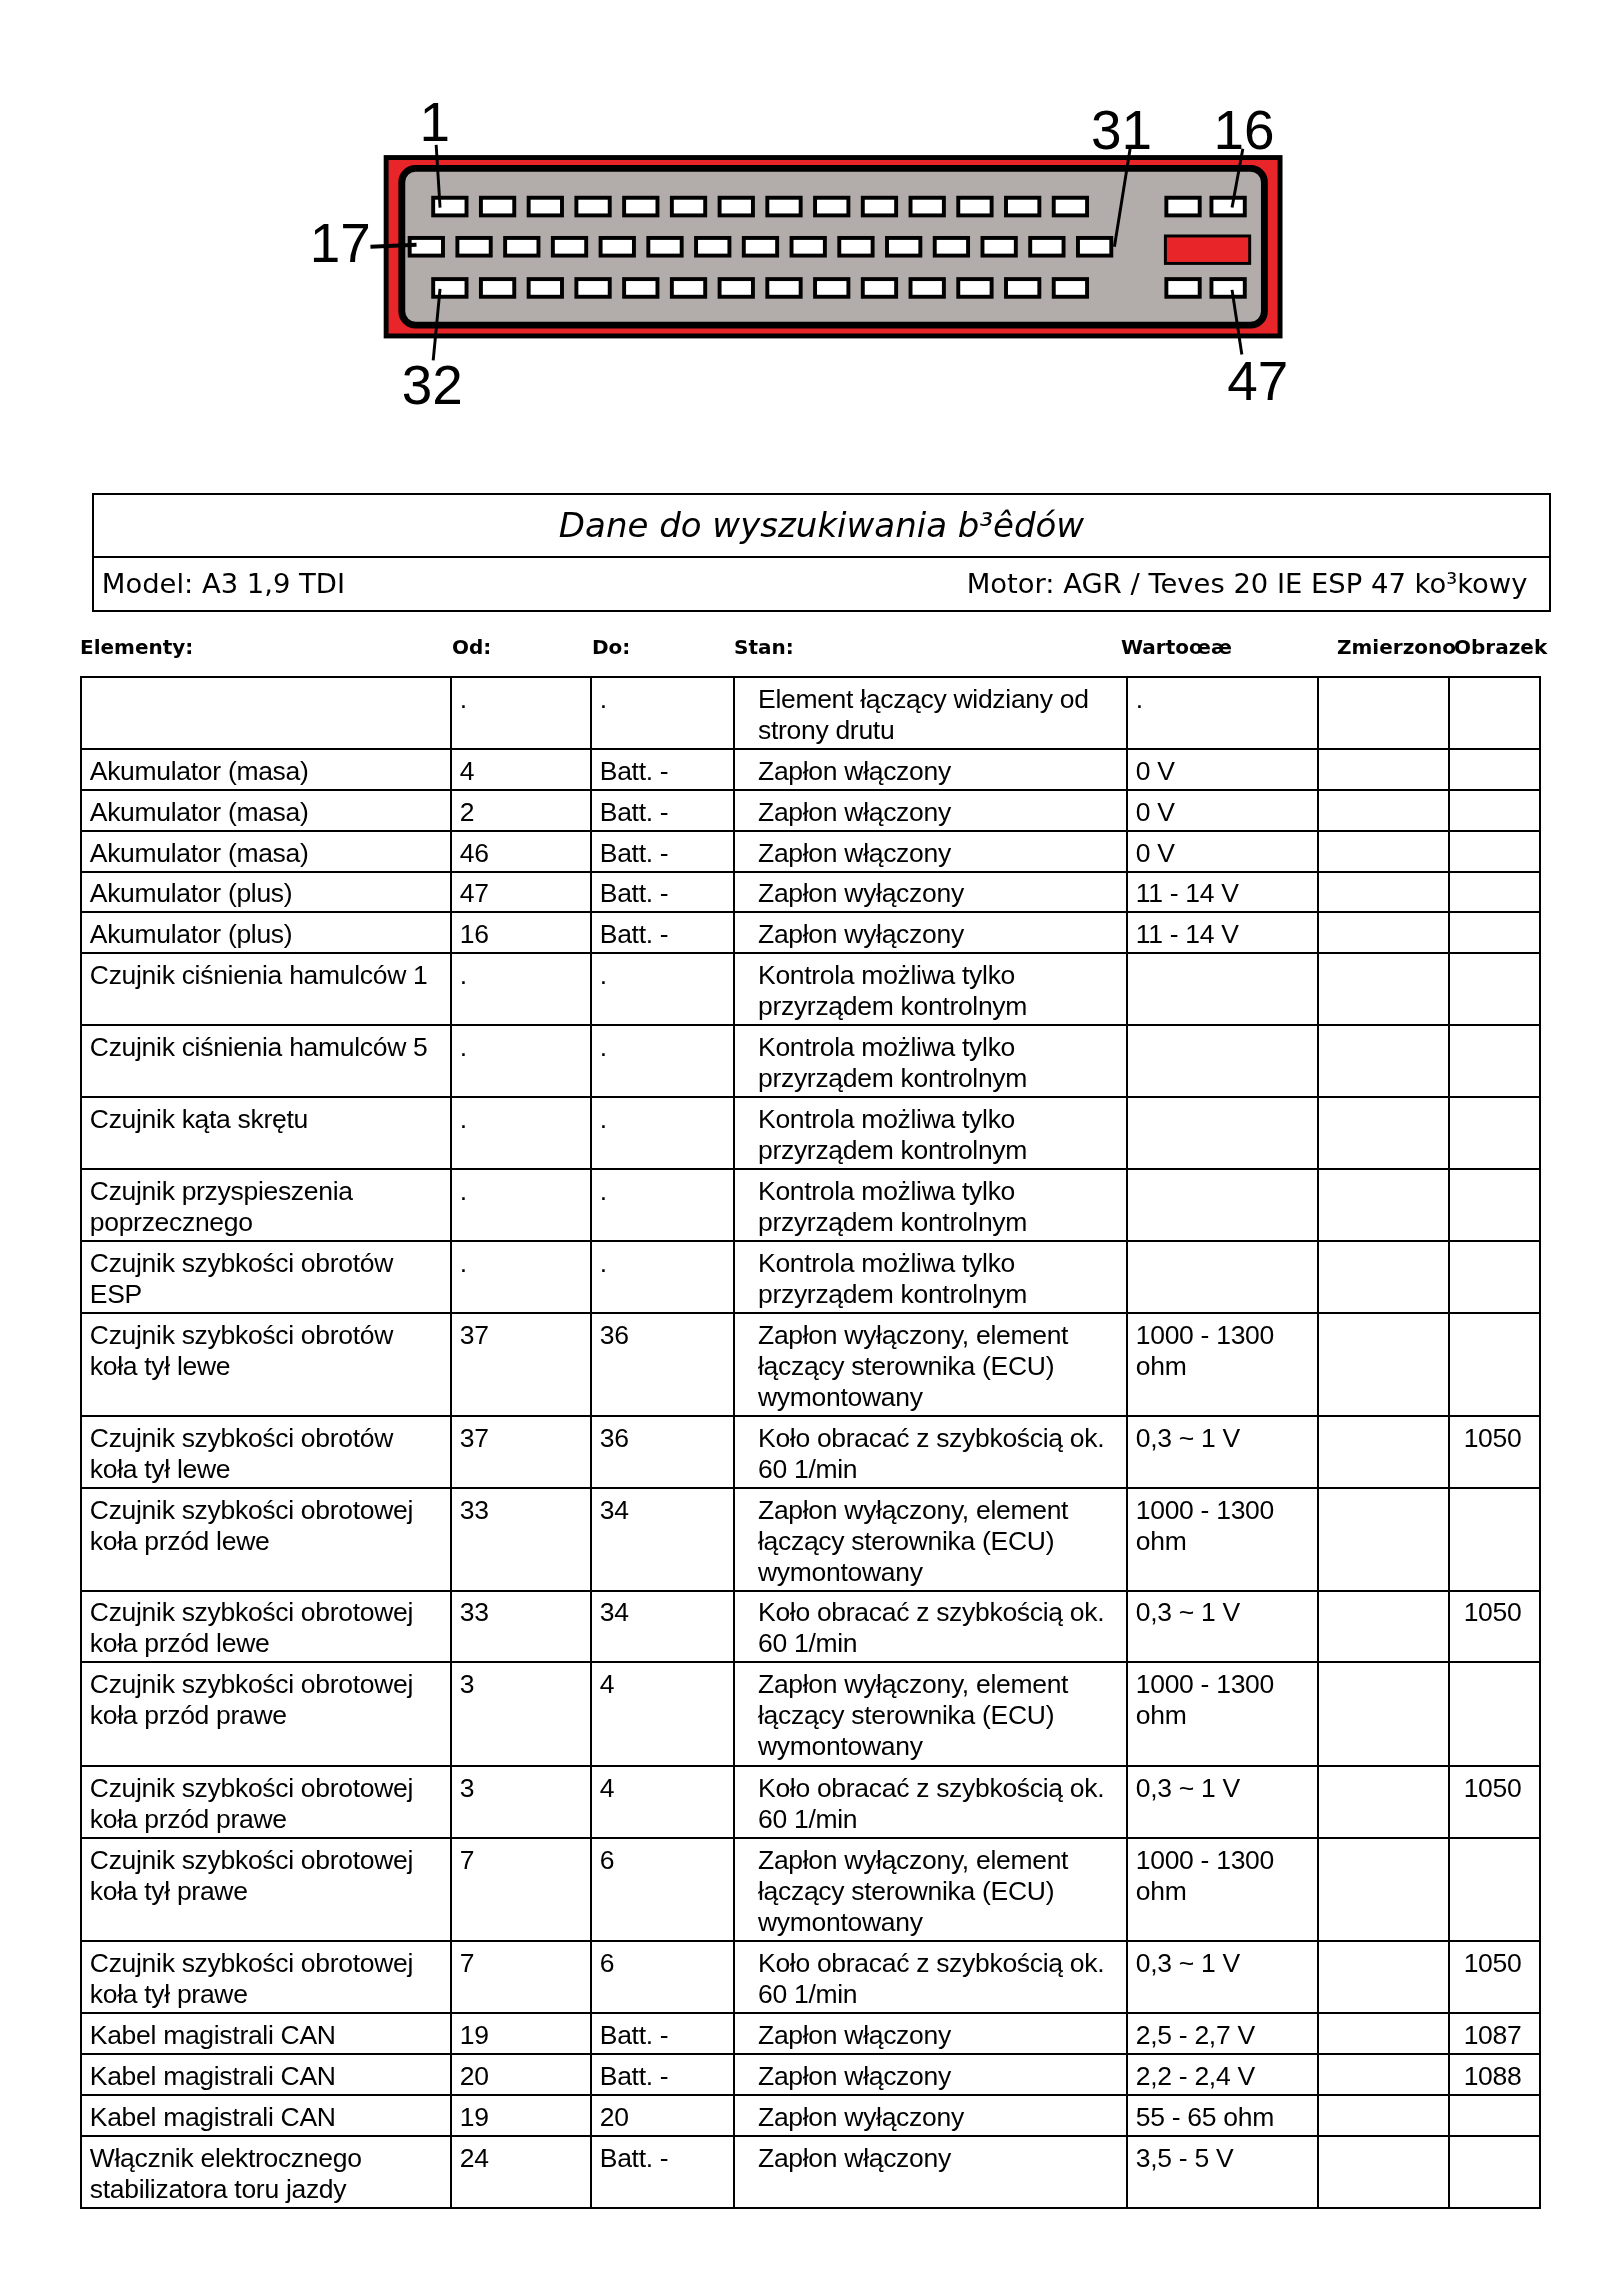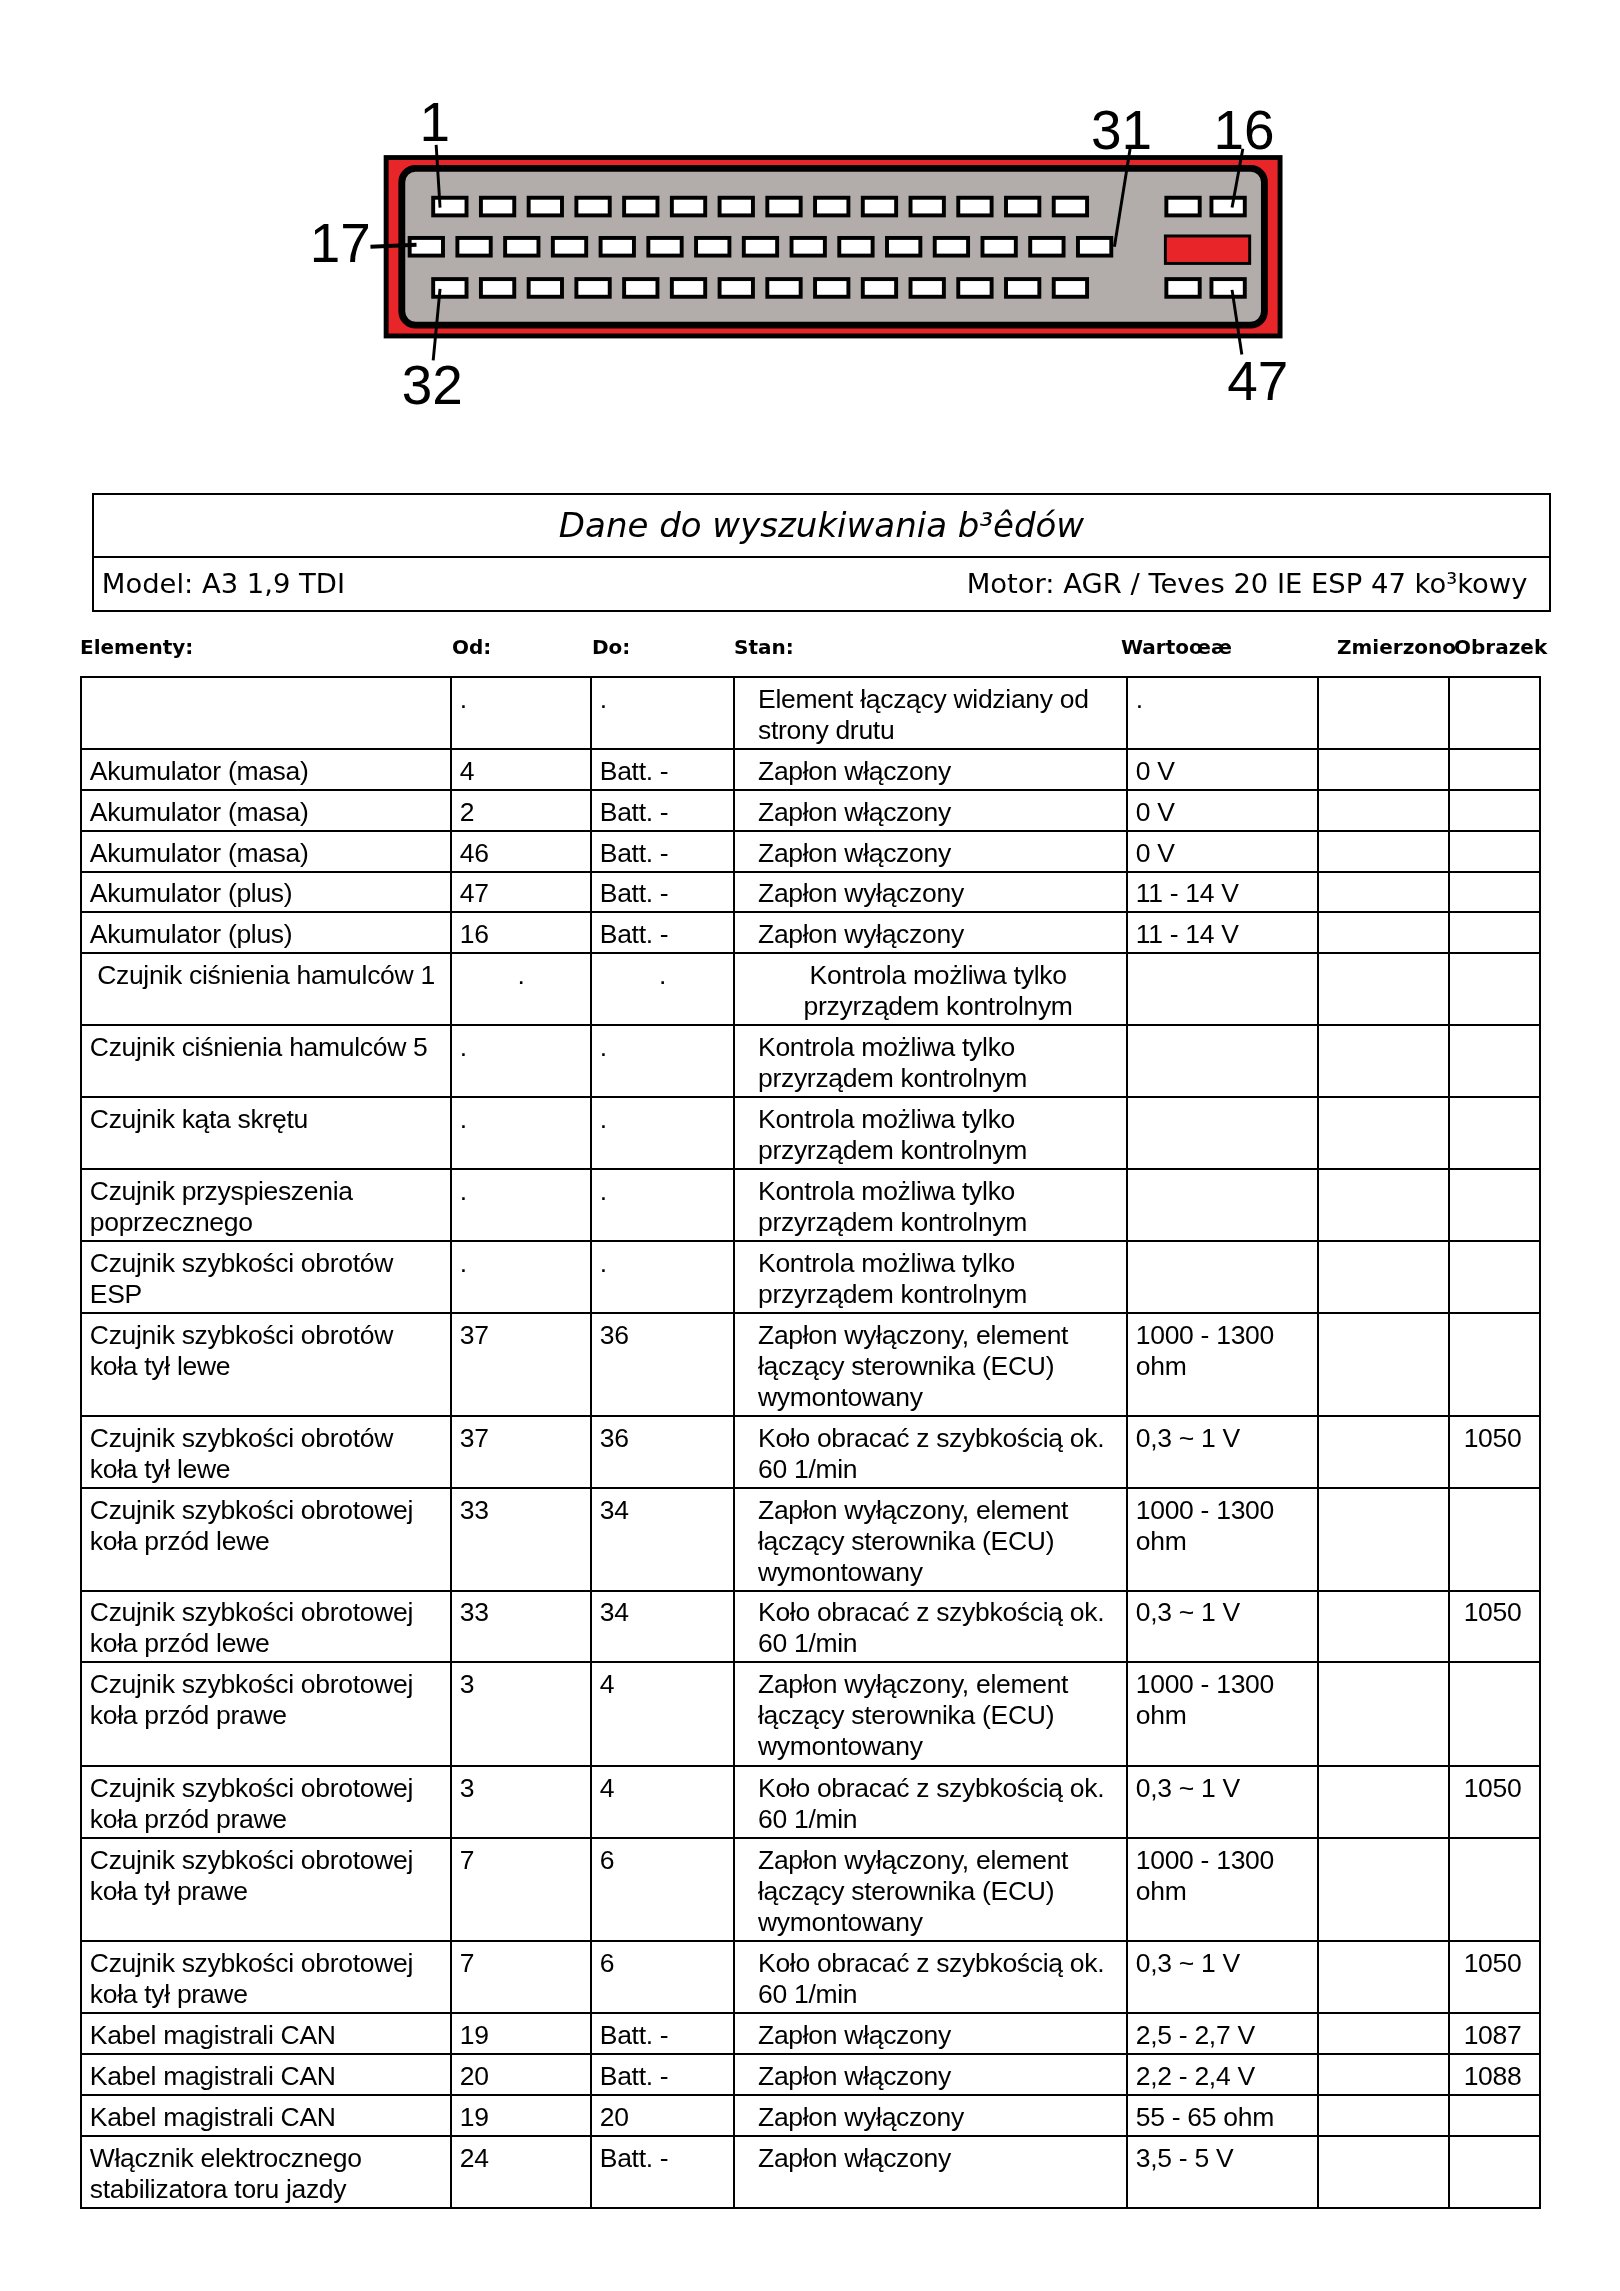--- a/index.html
+++ b/index.html
@@ -167,21 +167,21 @@
       </tr>
       <tr style="height: 37px;">
         <td class="c1">Akumulator (plus)</td>
         <td class="c2">16</td>
         <td class="c3">Batt. -</td>
         <td class="c4">Zapłon wyłączony</td>
         <td class="c5">11 - 14 V</td>
         <td class="c6"></td>
         <td class="c7"></td>
       </tr>
-      <tr style="height: 71px; text-align: center;">
+      <tr style="height: 71px;">
         <td class="c1">Czujnik ciśnienia hamulców 1</td>
         <td class="c2">.</td>
         <td class="c3">.</td>
         <td class="c4">Kontrola możliwa tylko przyrządem kontrolnym</td>
         <td class="c5"></td>
         <td class="c6"></td>
         <td class="c7"></td>
       </tr>
       <tr style="height: 70px;">
         <td class="c1">Czujnik ciśnienia hamulców 5</td>

